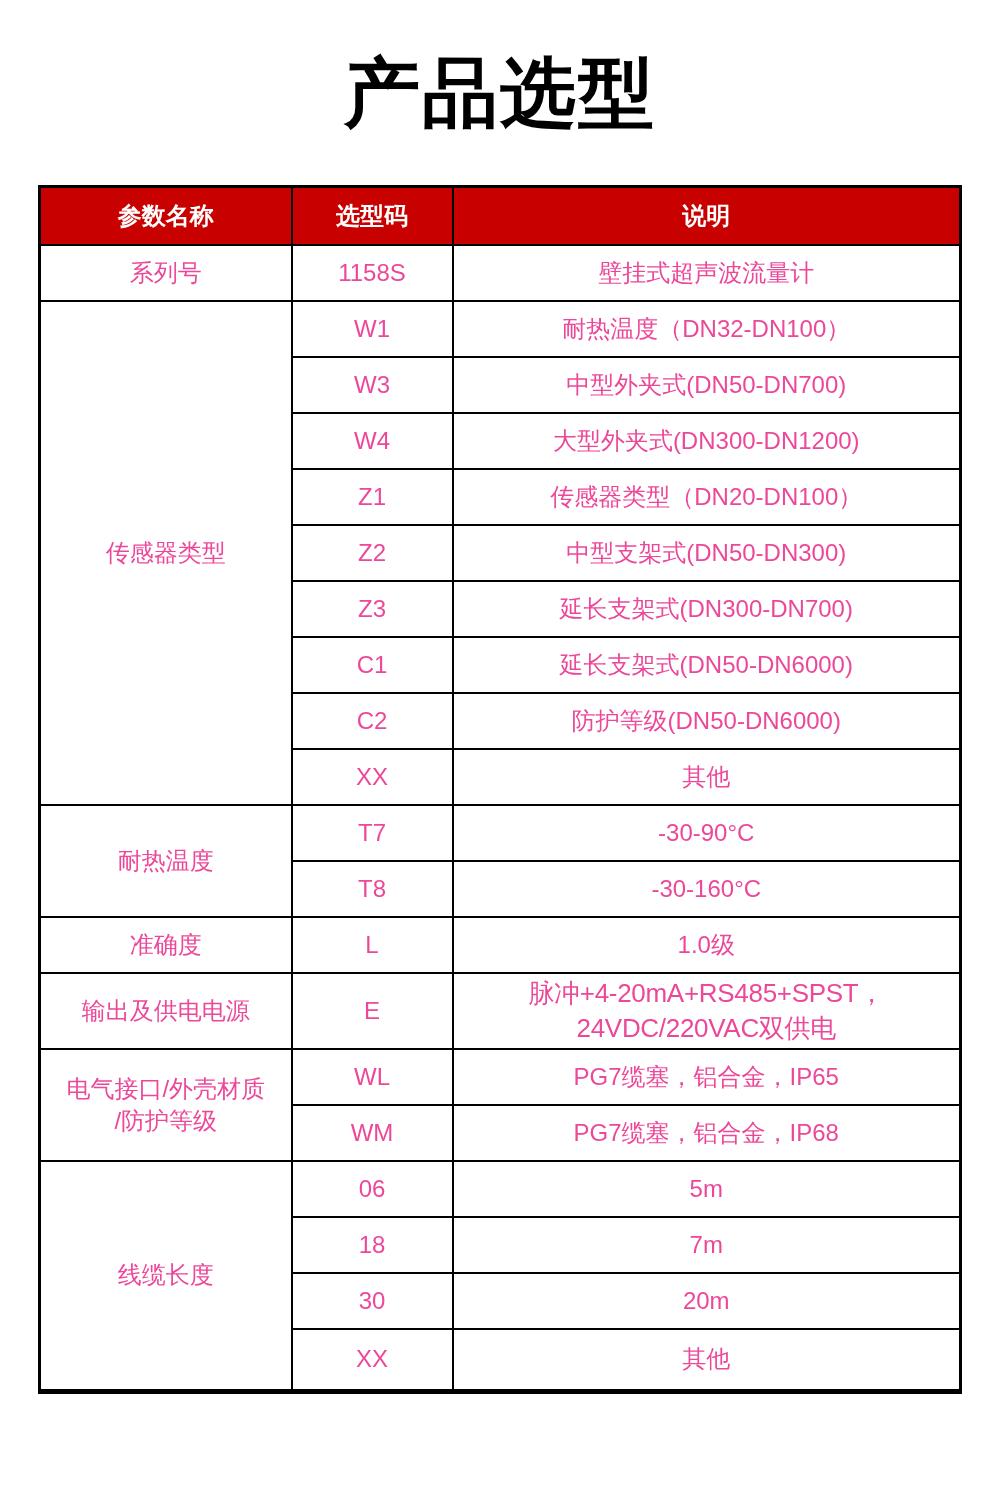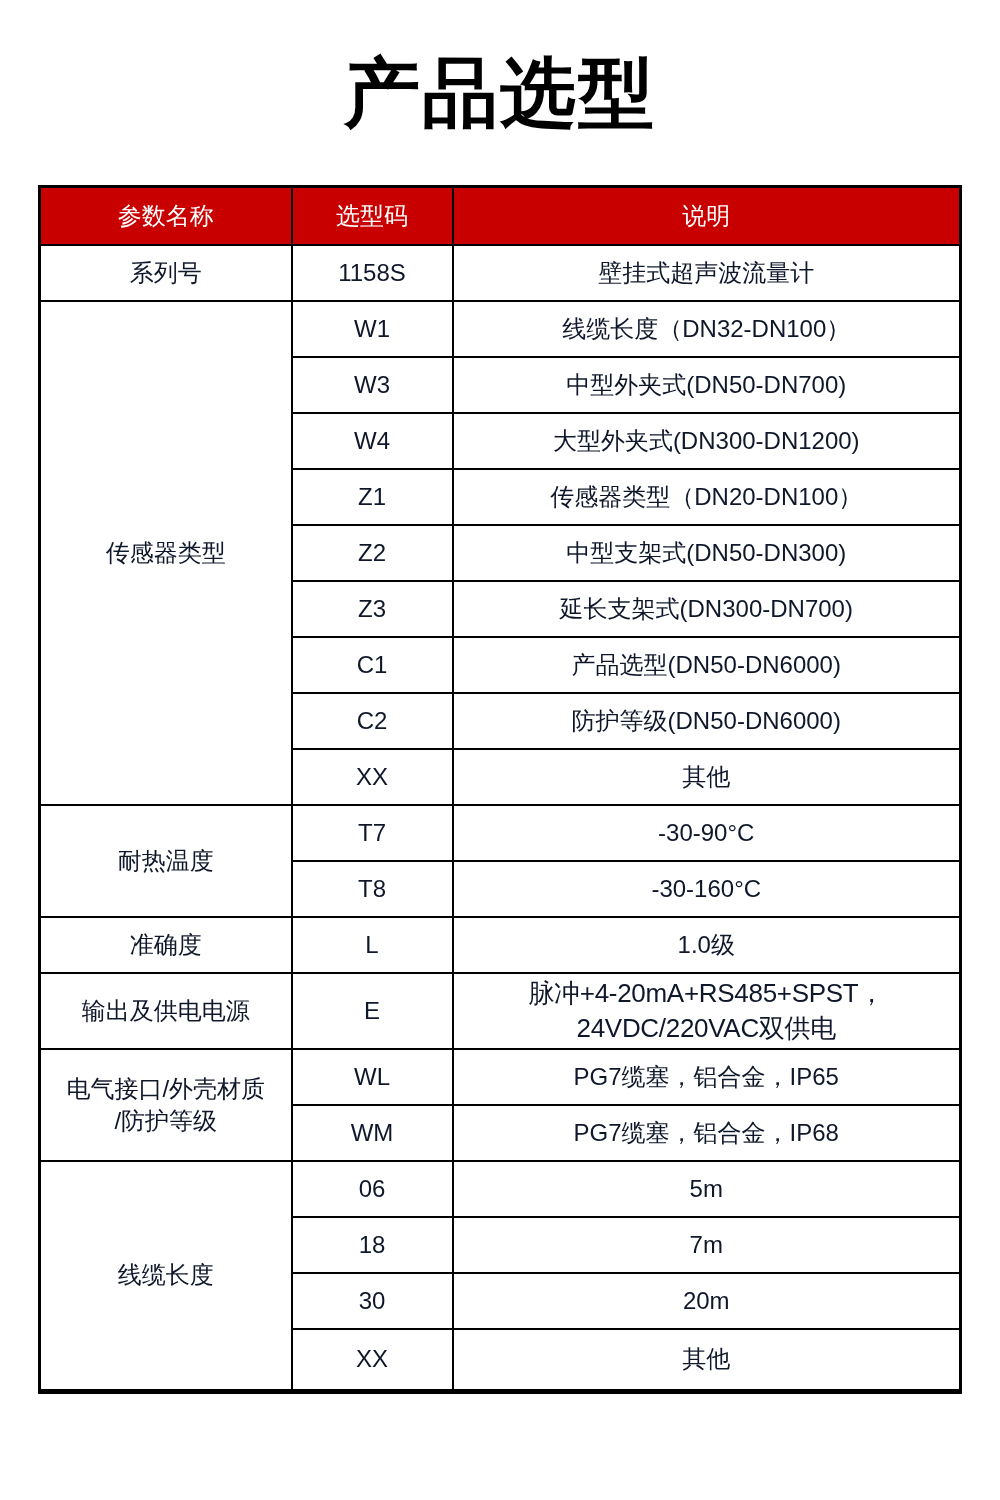--- a/index.html
+++ b/index.html
@@ -31,28 +31,28 @@
     table-layout: fixed;
     border: 3px solid #000000;
     border-bottom-width: 5px;
   }
   table.selection-table th,
   table.selection-table td {
     border: 2px solid #000000;
     text-align: center;
     vertical-align: middle;
     font-size: 24px;
-    color: #0f172a;
+    color: #ec4899;
     padding: 2px 4px;
     overflow: hidden;
   }
   table.selection-table thead th {
     background: #c80000;
     color: #ffffff;
-    font-weight: normal;
+    font-weight: bold;
     height: 52px;
   }
   table.selection-table tbody tr {
     height: 56px;
   }
   table.selection-table tbody tr:last-child {
     height: 62px;
   }
   td.param {
     white-space: pre-line;
@@ -86,21 +86,21 @@
     <tbody>
 
     <tr>
           <td rowspan="1" class="param">系列号</td>
           <td class="code">1158S</td>
           <td class="desc">壁挂式超声波流量计</td>
         </tr>
         <tr>
           <td rowspan="9" class="param">传感器类型</td>
           <td class="code">W1</td>
-          <td class="desc">线缆长度（DN32-DN100）</td>
+          <td class="desc">耐热温度（DN32-DN100）</td>
         </tr>
         <tr>
           <td class="code">W3</td>
           <td class="desc">中型外夹式(DN50-DN700)</td>
         </tr>
         <tr>
           <td class="code">W4</td>
           <td class="desc">大型外夹式(DN300-DN1200)</td>
         </tr>
         <tr>
@@ -110,21 +110,21 @@
         <tr>
           <td class="code">Z2</td>
           <td class="desc">中型支架式(DN50-DN300)</td>
         </tr>
         <tr>
           <td class="code">Z3</td>
           <td class="desc">延长支架式(DN300-DN700)</td>
         </tr>
         <tr>
           <td class="code">C1</td>
-          <td class="desc">产品选型(DN50-DN6000)</td>
+          <td class="desc">延长支架式(DN50-DN6000)</td>
         </tr>
         <tr>
           <td class="code">C2</td>
           <td class="desc">防护等级(DN50-DN6000)</td>
         </tr>
         <tr>
           <td class="code">XX</td>
           <td class="desc">其他</td>
         </tr>
         <tr>

